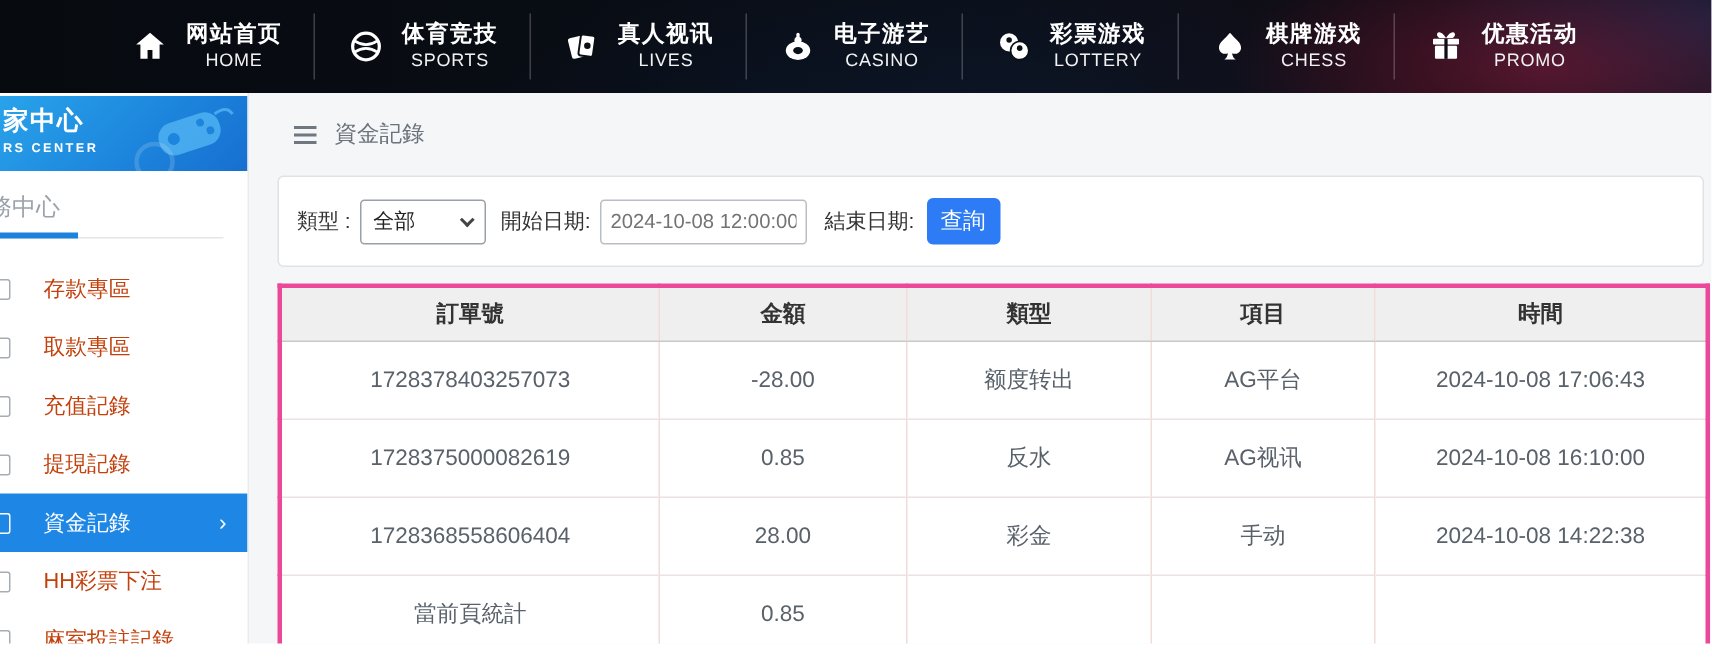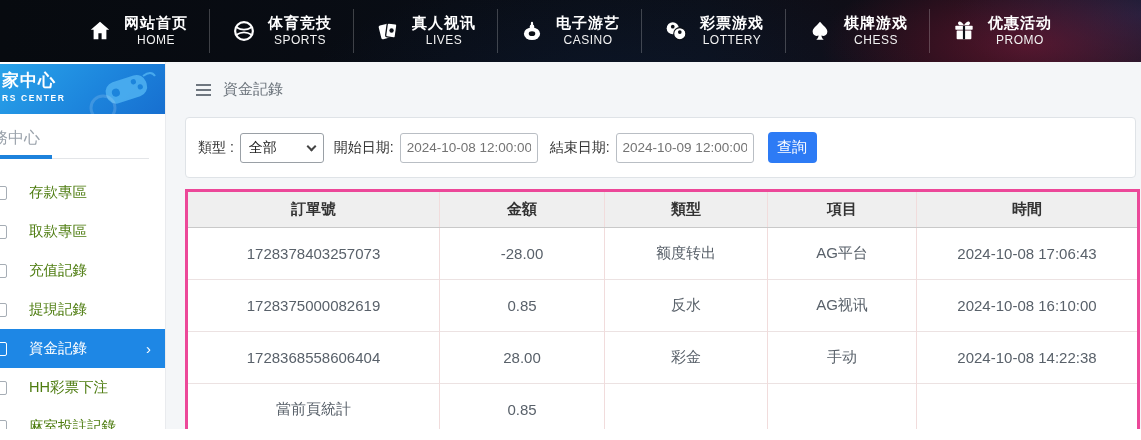--- a/index.html
+++ b/index.html
@@ -33,21 +33,21 @@
     background:linear-gradient(135deg,#29a3ea 0%,#1d86dd 55%,#176fd0 100%);
     color:#fff; padding:8px 12px 0 2px; }
   .sb-head-title{ font-size:17px; font-weight:bold; letter-spacing:1px; line-height:1.1; }
   .sb-head-sub{ font-size:8.5px; letter-spacing:1.6px; font-weight:bold; margin-top:2px; }
   .sb-deco{ position:absolute; right:8px; top:4px; opacity:.85; }
   .sb-section{ padding:14px 0 8px 0; }
   .sb-section-title{ font-size:16px; color:#9aa2ab; margin-left:-8px; white-space:nowrap; }
   .sb-rule{ border-bottom:1px solid #e3e5e8; margin:6px 16px 0 0; position:relative; height:4px; }
   .sb-rule .blue{ position:absolute; left:0; bottom:-1px; width:52px; height:4px; background:#1d82dc; }
   .sb-menu{ padding-top:6px; }
-  .sb-item{ height:39px; display:flex; align-items:center; font-size:14.5px; color:#4d7c0f;
+  .sb-item{ height:39px; display:flex; align-items:center; font-size:14.5px; color:#c2410c;
             cursor:pointer; position:relative; }
   .sb-item .mi{ width:14px; height:14px; margin-left:-7px; margin-right:22px; flex:0 0 auto;
             border:1.5px solid #a6adb5; border-radius:2px; }
   .sb-item.active{ background:#1e87e5; color:#fff; }
   .sb-item.active .mi{ border-color:#fff; }
   .sb-item .arrow{ position:absolute; right:14px; font-size:15px; color:#fff; }
 
   
   .crumb{ height:55px; display:flex; align-items:center; padding-left:30px; gap:12px; }
   .burger{ display:flex; flex-direction:column; gap:3px; cursor:pointer; }
@@ -250,21 +250,20 @@
 
     <div class="filter">
       <span class="f-label">類型 :</span>
       <div class="sel">
         <span class="sel-txt">全部</span>
         <span class="sel-arr"></span>
       </div>
       <span class="f-label">開始日期:</span>
       <input class="f-input" type="text" value="2024-10-08 12:00:00" style="">
       <span class="f-label">結束日期:</span>
-      <input class="f-input" type="text" value="2024-10-09 12:00:00" style="">
       <button class="btn-search">查詢</button>
     </div>
 
     <div class="tbl-wrap">
       <table>
         <colgroup>
             <col class="c1">
             <col class="c2">
             <col class="c3">
             <col class="c4">

